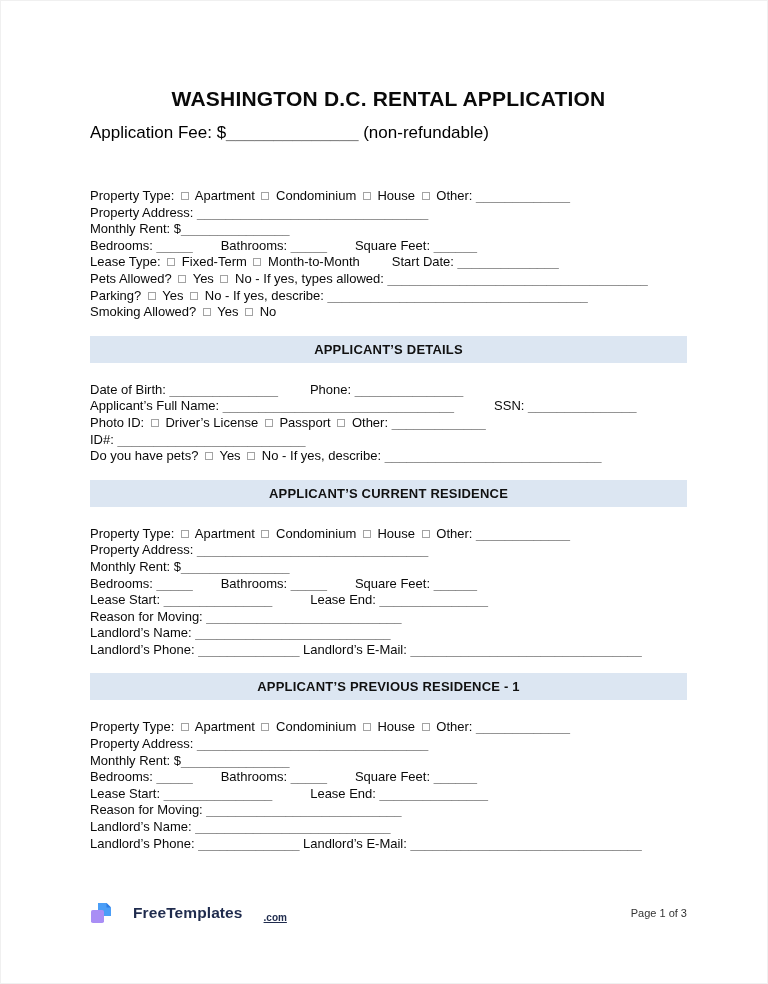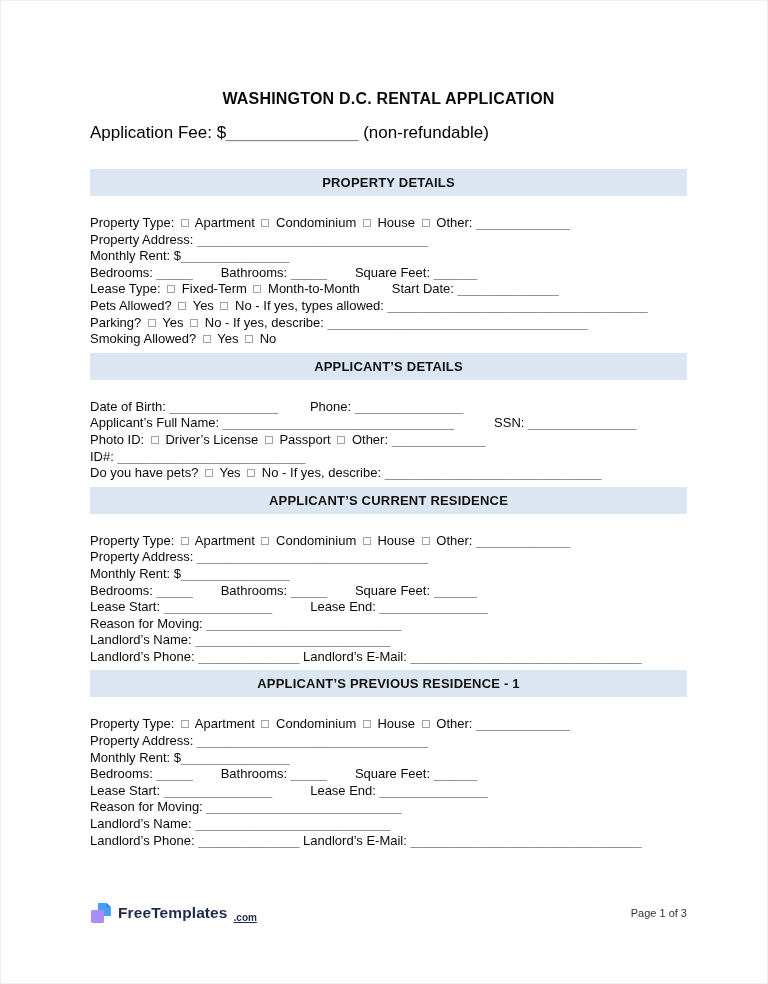--- a/index.html
+++ b/index.html
@@ -19,63 +19,62 @@
     color:#000;
     position:relative;
     overflow:hidden;
   }
   .page{
     position:relative;width:768px;height:984px;background:#fff;
     box-shadow:inset 0 0 0 1px #f0f0f0;
   }
   .content{padding:88px 81px 0 90px;}
   .doc-title{
-    font-size:16px;font-weight:bold;text-align:center;
+    font-size:21px;font-weight:bold;text-align:center;
     line-height:22px;margin-bottom:14px;letter-spacing:.2px;
     color:#0a0a0a;
   }
   .fee-line{font-size:17px;line-height:17px;margin-bottom:28px;white-space:nowrap;}
   .sec{width:100%;}
   .bar{
     background:var(--section-header-bg);
     height:27px;line-height:27px;
     text-align:center;font-size:13px;font-weight:bold;color:#111;
     letter-spacing:.2px;
   }
-  .secbody{padding:19px 0 5px 0;}
+  .secbody{padding:19px 0 15px 0;}
   .line{
     font-size:13px;line-height:16.6px;height:16.6px;
     white-space:nowrap;overflow:hidden;color:#0a0a0a;
   }
   .blank{color:var(--blank-line);letter-spacing:0;}
   .cb{
     display:inline-block;width:8px;height:8px;
     border:1px solid var(--checkbox-border);
     background:#fff;margin:0 3px;vertical-align:0px;
   }
   .gap{display:inline-block;height:1px;}
   .footer{
     position:absolute;left:90px;right:81px;top:902px;
     display:flex;justify-content:space-between;align-items:center;
   }
-  .brand{display:flex;align-items:center;gap:6px;}
+  .brand{display:flex;align-items:center;gap:21px;}
   .brand-name{font-size:15.5px;font-weight:bold;color:var(--logo-navy);letter-spacing:.1px;}
   .brand-suffix{font-size:10px;font-weight:bold;color:var(--logo-navy);align-self:flex-end;padding-bottom:1px;text-decoration:underline;}
   .page-indicator{font-size:11px;color:#333;}
 </style>
 </head>
 <body>
 
 <div class="page">
   <div class="content">
     <h1 class="doc-title">WASHINGTON D.C. RENTAL APPLICATION</h1>
     <div class="fee-line"><span class="t">Application Fee: $</span><span class="blank">______________</span><span class="t"> (non-refundable)</span></div>
     <div>
         <section class="sec">
-          <div class="bar">PROPERTY DETAILS</div>
           <div class="secbody">
             <div class="line"><span class="t">Property Type: </span><span class="cb"></span><span class="t"> Apartment </span><span class="cb"></span><span class="t"> Condominium </span><span class="cb"></span><span class="t"> House </span><span class="cb"></span><span class="t"> Other: </span><span class="blank">_____________</span></div>
             <div class="line"><span class="t">Property Address: </span><span class="blank">________________________________</span></div>
             <div class="line"><span class="t">Monthly Rent: $</span><span class="blank">_______________</span></div>
             <div class="line"><span class="t">Bedrooms: </span><span class="blank">_____</span><span class="gap" style="width: 28px;"></span><span class="t">Bathrooms: </span><span class="blank">_____</span><span class="gap" style="width: 28px;"></span><span class="t">Square Feet: </span><span class="blank">______</span></div>
             <div class="line"><span class="t">Lease Type: </span><span class="cb"></span><span class="t"> Fixed-Term </span><span class="cb"></span><span class="t"> Month-to-Month</span><span class="gap" style="width: 32px;"></span><span class="t">Start Date: </span><span class="blank">______________</span></div>
             <div class="line"><span class="t">Pets Allowed? </span><span class="cb"></span><span class="t"> Yes </span><span class="cb"></span><span class="t"> No - If yes, types allowed: </span><span class="blank">____________________________________</span></div>
             <div class="line"><span class="t">Parking? </span><span class="cb"></span><span class="t"> Yes </span><span class="cb"></span><span class="t"> No - If yes, describe: </span><span class="blank">____________________________________</span></div>
             <div class="line"><span class="t">Smoking Allowed? </span><span class="cb"></span><span class="t"> Yes </span><span class="cb"></span><span class="t"> No</span></div>
           </div>

